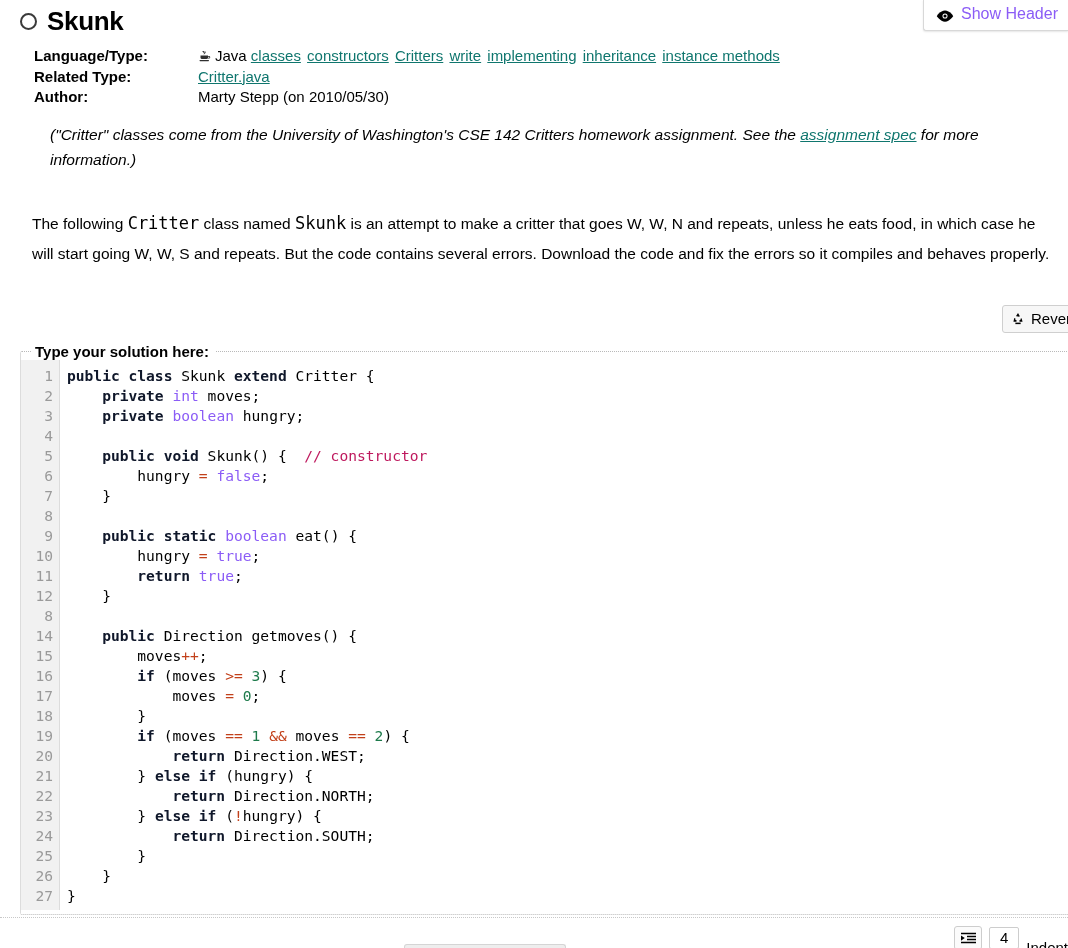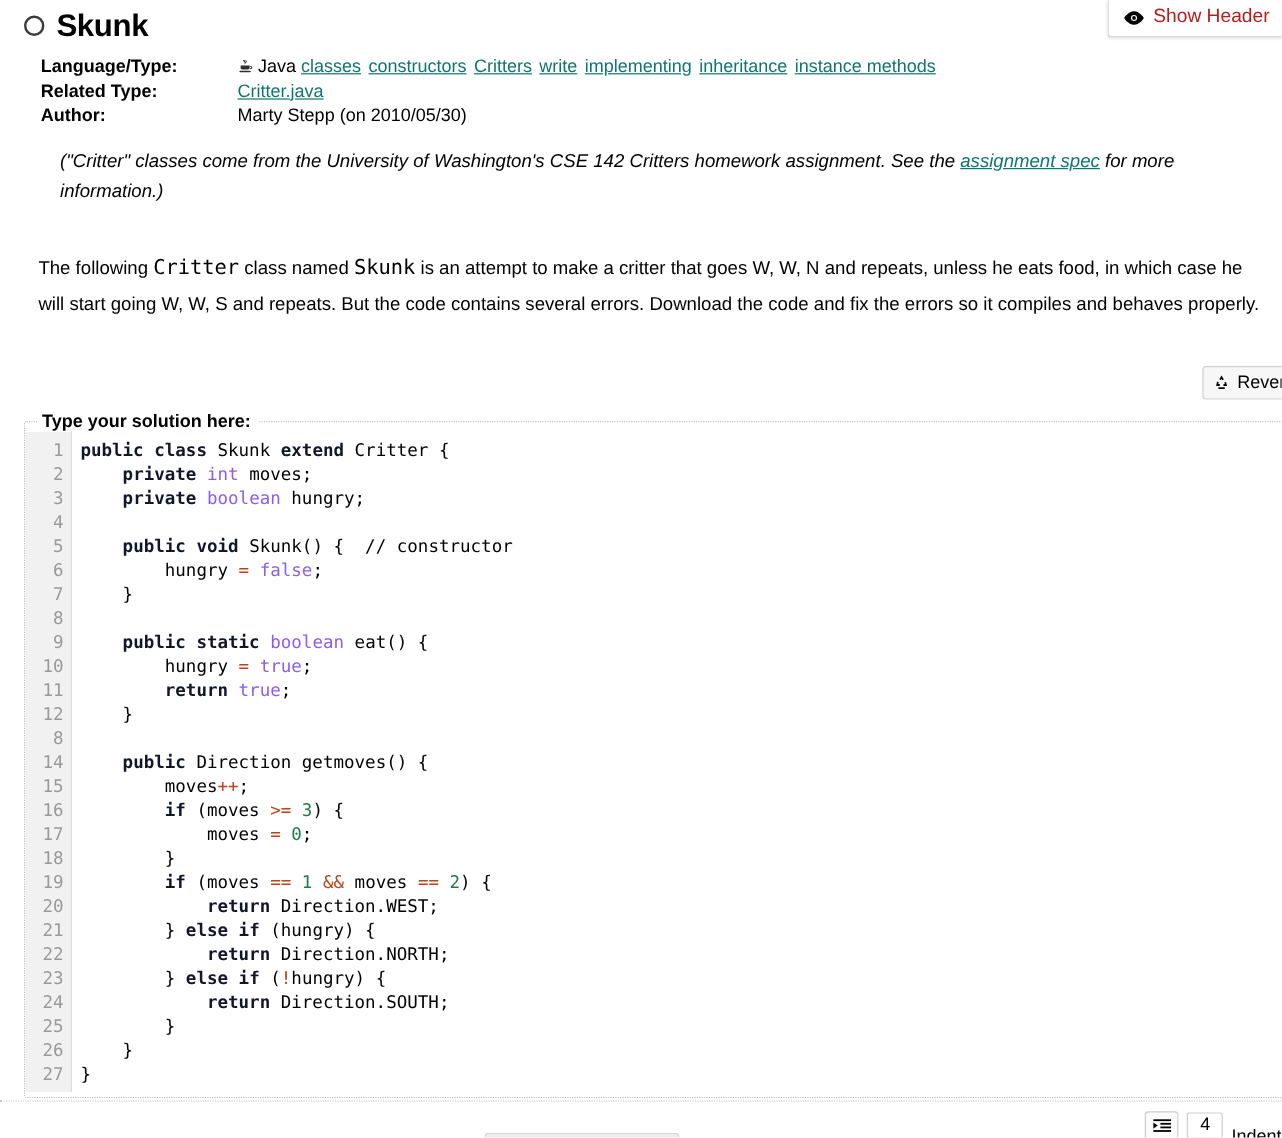--- a/index.html
+++ b/index.html
@@ -31,21 +31,21 @@
     display: flex;
     align-items: center;
     gap: 7px;
     z-index: 40;
     box-shadow: 0 1px 2px rgba(0,0,0,0.10);
     cursor: pointer;
     white-space: nowrap;
   }
   #show-header-panel .sh-label {
     font-size: 16px;
-    color: #b91c1c;
+    color: #8b5cf6;
   }
   .eye-ico { display: inline-block; width: 18px; height: 12px; }
 
   
   #page-head {
     padding: 8px 0 0 20px;
   }
   #title-row {
     display: flex;
     align-items: center;
@@ -173,21 +173,21 @@
     padding: 6px 0 4px 7px;
     white-space: pre;
     flex: 1;
     overflow: hidden;
   }
   .ln { height: 20px; }
 
   
   .k  { color: #0f172a; font-weight: bold; }   
   .t  { color: #8b5cf6; }                      
-  .cm { color: #000000; }                      
+  .cm { color: #be185d; }                      
   .op { color: #c2401a; }                      
   .nu { color: #1d7a4b; }                      
 
   
   #footer {
     position: absolute;
     left: 0;
     top: 917px;
     width: 1068px;
     border-top: 1px dotted #c8c8c8;

